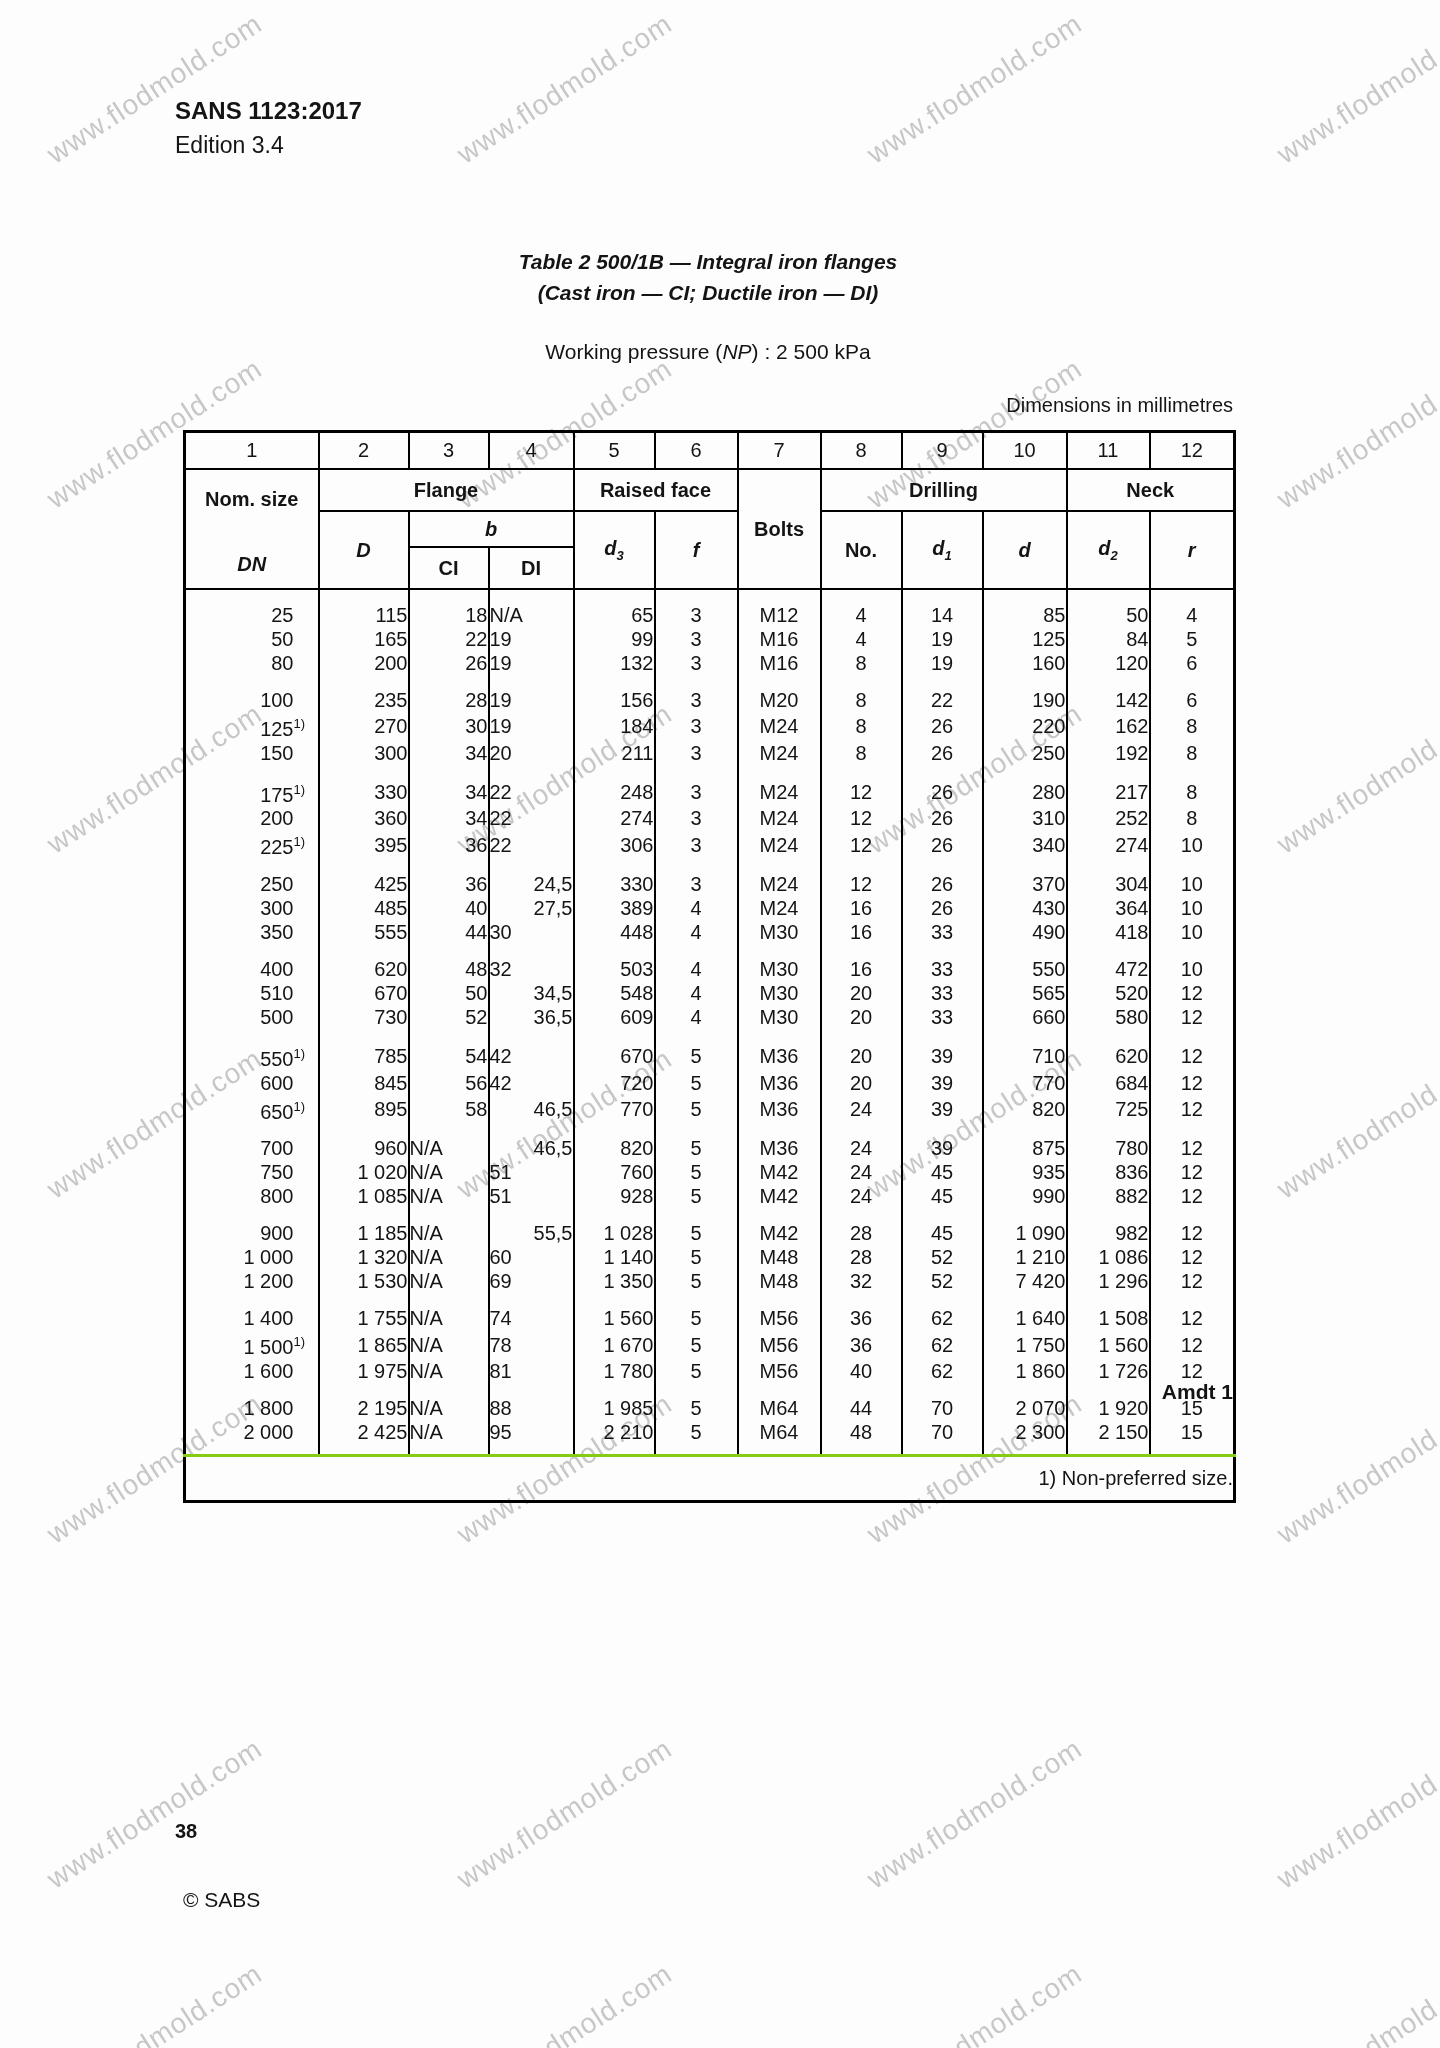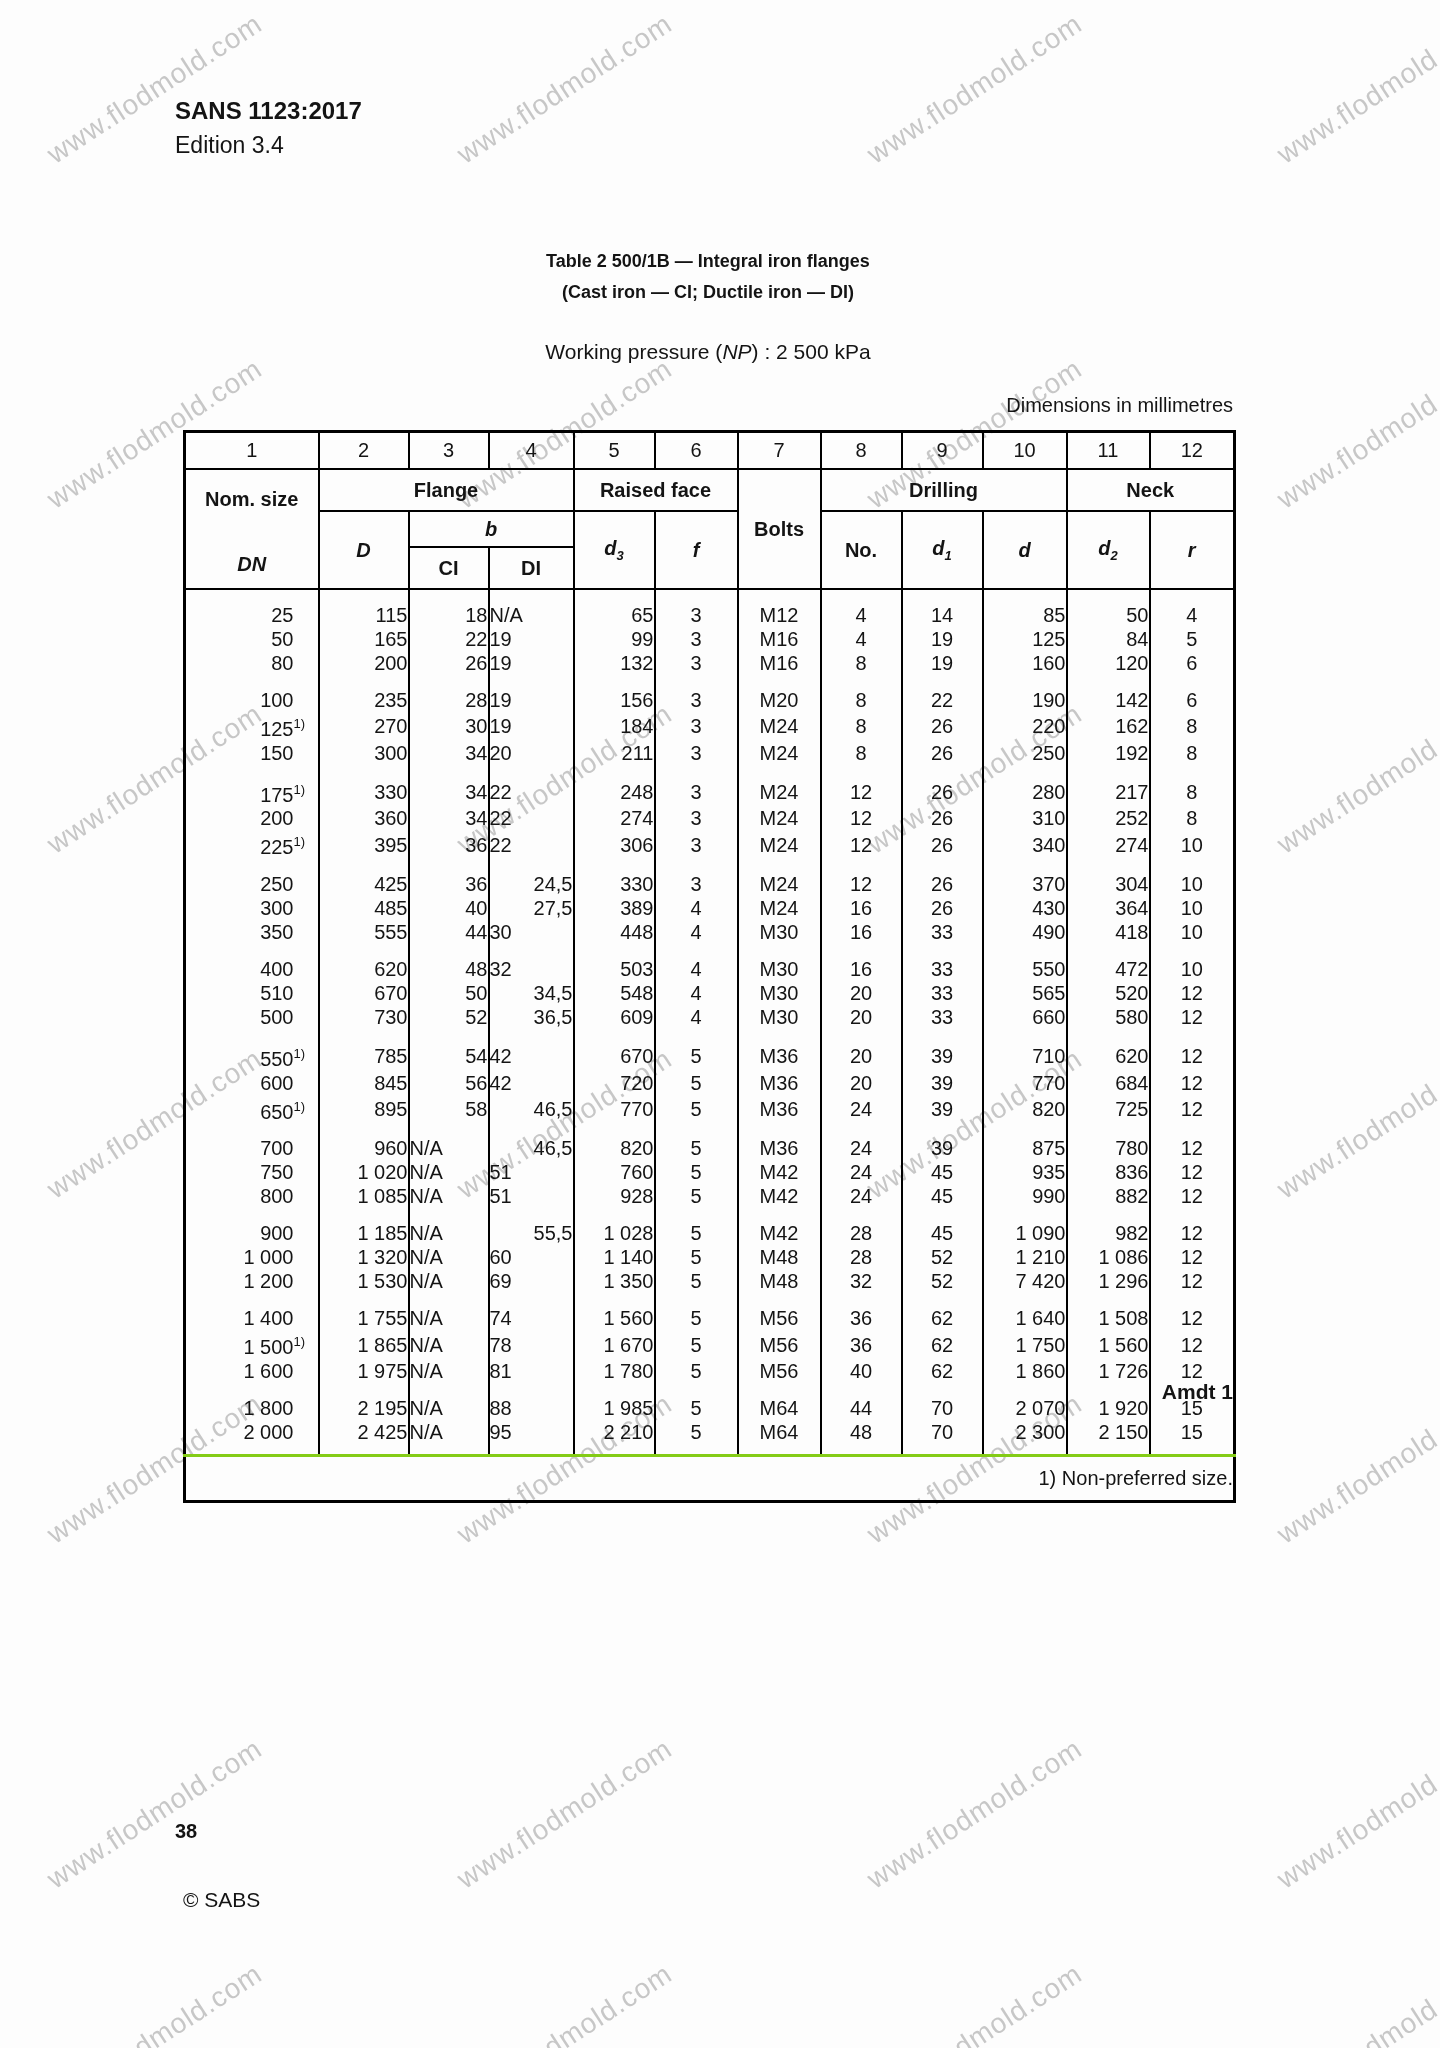--- a/index.html
+++ b/index.html
@@ -12,21 +12,21 @@
     position:absolute; z-index:0; white-space:nowrap;
     font-size:28px; letter-spacing:1px; color:#c7c7c7;
     transform:rotate(-33deg);
   }
   .doc-header { position:absolute; left:175px; top:96px; z-index:1; }
   .doc-number { font-weight:bold; font-size:24px; line-height:30px; }
   .edition { font-size:23px; line-height:30px; margin-top:4px; }
 
   .title-block {
     position:absolute; left:183px; width:1050px; top:246px; z-index:1;
-    text-align:center; font-weight:bold; font-size:18px; line-height:31px;
+    text-align:center; font-weight:bold; font-size:21px; line-height:31px;font-style:italic;
   }
   .pressure {
     position:absolute; left:183px; width:1050px; top:340px; z-index:1;
     text-align:center; font-size:21px;
   }
   .dim-note {
     position:absolute; left:183px; width:1050px; top:394px; z-index:1;
     text-align:right; font-size:20px;
   }
 

